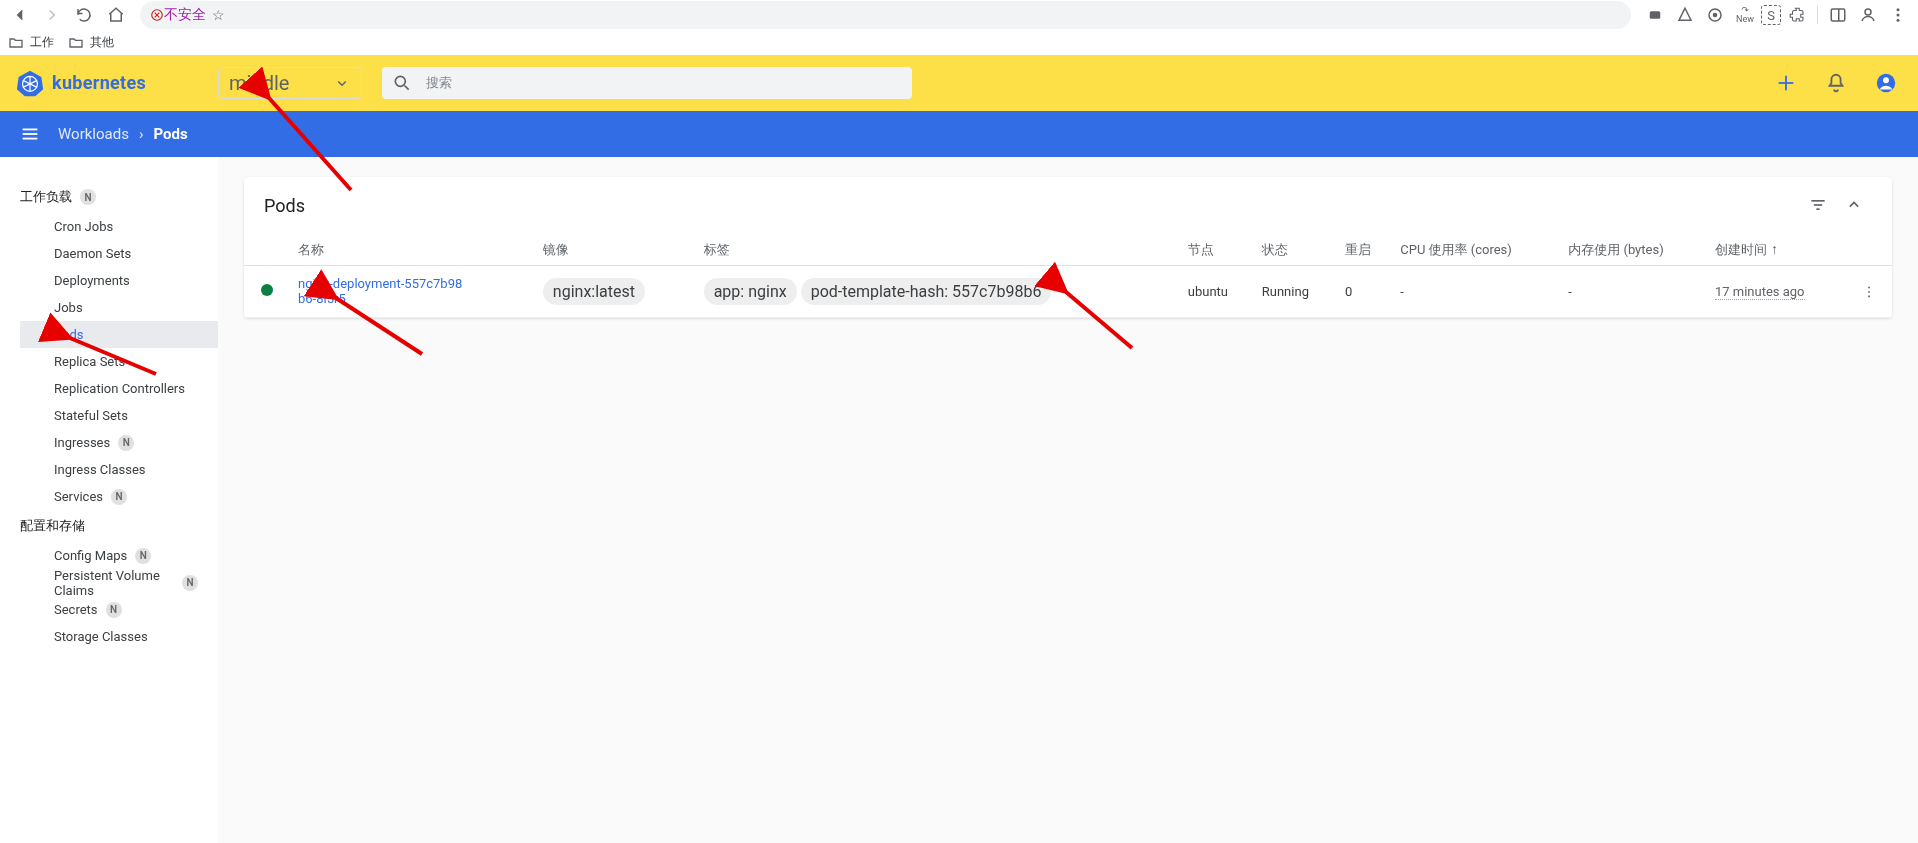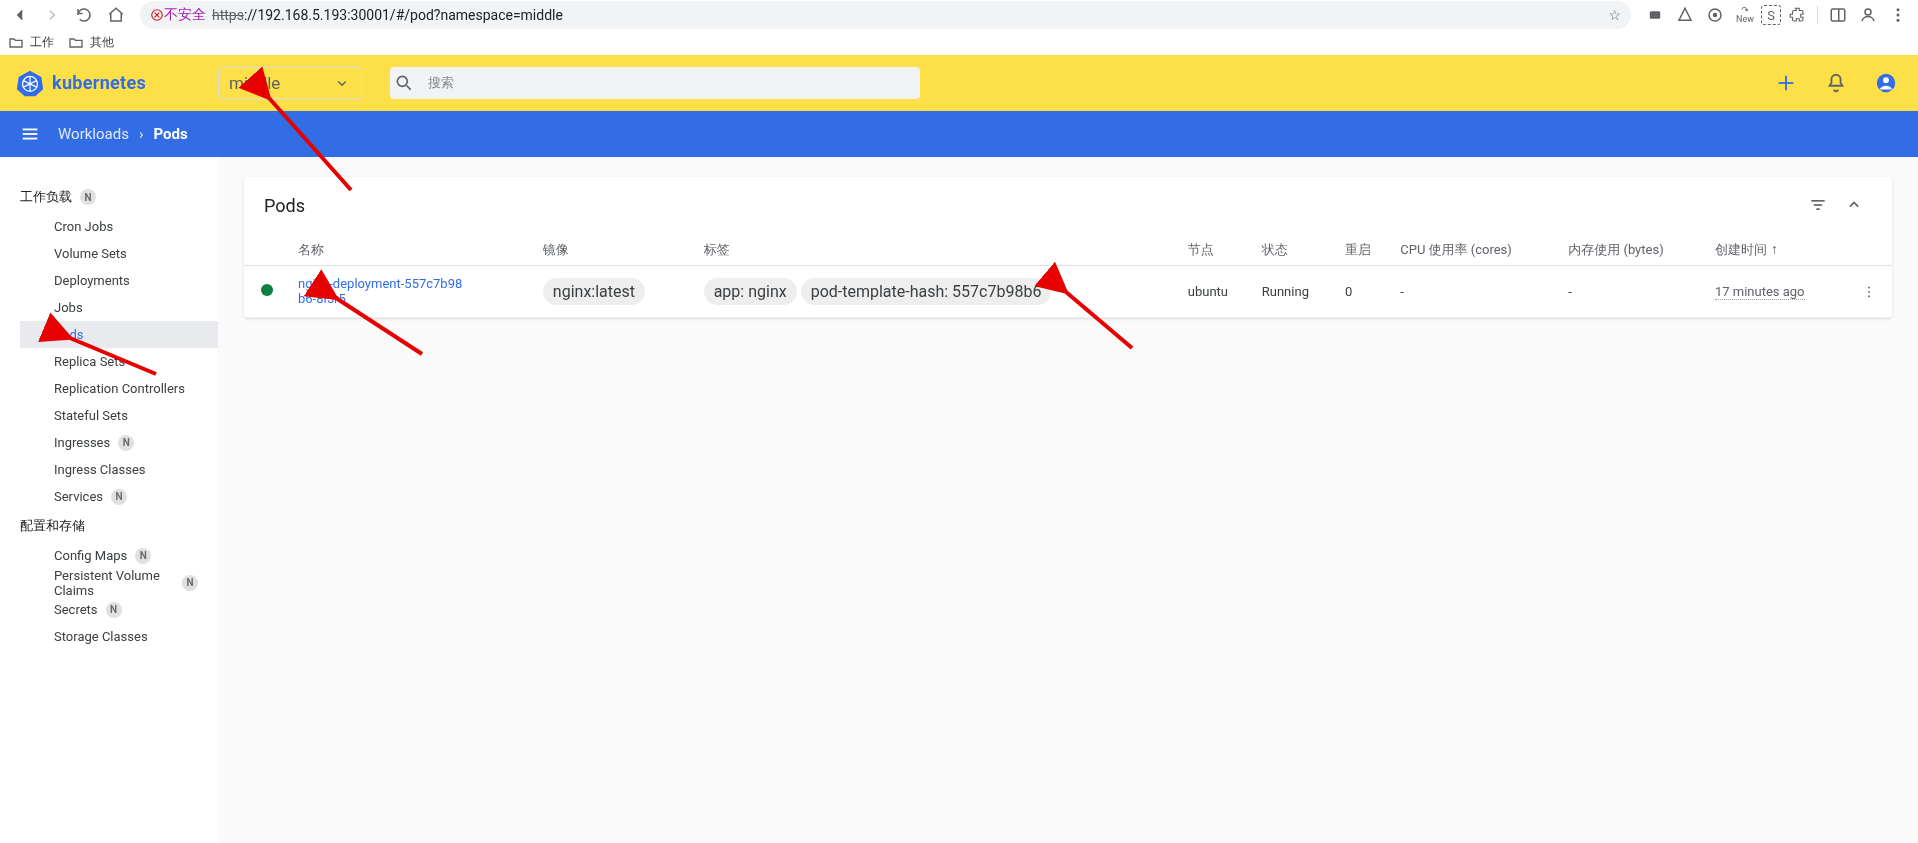--- a/index.html
+++ b/index.html
@@ -18,23 +18,23 @@
   .vdiv { width:1px; height:18px; background:#dadce0; margin:0 4px;}
 
   .bookmarks { display:flex; align-items:center; height:25px; padding:0 8px; gap:14px; background:#fff; font-size:12px; color:#3c4043;}
   .bookmarks .bm { display:flex; align-items:center; gap:6px; }
   .bookmarks .bm svg{width:16px;height:16px;color:#5f6368;}
 
   
   .k8s-header { display:flex; align-items:center; height:56px; padding:0 16px; gap:16px; background:#fde047; border-bottom:1px solid #0000; box-shadow:0 1px 0 #e0e0e0;}
   .logo { display:flex; align-items:center; gap:8px; font-weight:700; font-size:18px; color:#326de6; letter-spacing:.3px;}
   .logo svg{width:28px;height:28px;}
-  .ns-select { display:flex; align-items:center; justify-content:space-between; width:144px; height:32px; padding:0 10px; border:1px solid #dadce0; border-radius:4px; color:#5f6368; font-size:17px; margin-left:56px;}
+  .ns-select { display:flex; align-items:center; justify-content:space-between; width:144px; height:32px; padding:0 10px; border:1px solid #dadce0; border-radius:4px; color:#5f6368; font-size:20px; margin-left:56px;}
   .ns-select svg{width:18px;height:18px;color:#5f6368;}
-  .search { display:flex; align-items:center; width:530px; height:32px; padding:0 4px; gap:14px; background:#f1f3f4; border-radius:4px; color:#5f6368; margin-left:12px;}
+  .search { display:flex; align-items:center; width:530px; height:32px; padding:0 10px; gap:14px; background:#f1f3f4; border-radius:4px; color:#5f6368; margin-left:4px;}
   .search svg{width:20px;height:20px;}
   .header-spacer{flex:1;}
   .header-actions{display:flex;align-items:center;gap:18px;}
   .header-actions .ic{width:32px;height:32px;display:flex;align-items:center;justify-content:center;color:#5f6368;}
   .header-actions .ic.plus{color:#326de6;}
   .header-actions svg{width:22px;height:22px;}
 
   
   .crumbbar { display:flex; align-items:center; height:46px; padding:12px 12px; gap:10px; background:#326de6; color:#fff; font-size:15px;}
   .crumbbar .menu{width:36px;height:36px;display:flex;align-items:center;justify-content:center;color:#fff;}
@@ -100,23 +100,20 @@
     </div>
 
   <div class="omnibox">
     <span class="warn">
       <svg width="14" height="14" viewBox="0 0 24 24">
           <circle cx="12" cy="12" r="9" fill="none" stroke="#c5221f" stroke-width="2"></circle>
           <path d="M8 8l8 8M16 8l-8 8" stroke="#c5221f" stroke-width="2"></path>
         </svg>
       <span>不安全</span>
     </span>
-    <span class="url">
-      <span class="slash">https</span><span>://192.168.5.193:30001/#/pod?namespace=middle</span>
-    </span>
     <span style="color:#5f6368">☆</span>
   </div>
 
   <div class="right-icons">
     <div class="ic">
         <svg viewBox="0 0 24 24">
           <rect x="5" y="7" width="14" height="10" rx="2" fill="currentColor"></rect>
         </svg>
       </div>
     <div class="ic">
@@ -234,21 +231,21 @@
     </div>
   <span class="part">Workloads</span>
   <span class="sep">›</span>
   <span class="current">Pods</span>
 </div>
 
 <div class="body">
   <div class="sidebar" id="sidebar">
       <div class="side-group-title">工作负载<span class="badge-n">N</span></div>
       <div class="side-item">Cron Jobs</div>
-      <div class="side-item">Volume Sets</div>
+      <div class="side-item">Daemon Sets</div>
       <div class="side-item">Deployments</div>
       <div class="side-item">Jobs</div>
       <div class="side-item active">Pods</div>
       <div class="side-item">Replica Sets</div>
       <div class="side-item">Replication Controllers</div>
       <div class="side-item">Stateful Sets</div>
       <div class="side-item">Ingresses<span class="badge-n">N</span></div>
       <div class="side-item">Ingress Classes</div>
       <div class="side-item">Services<span class="badge-n">N</span></div>
       <div class="side-group-title">配置和存储</div>

